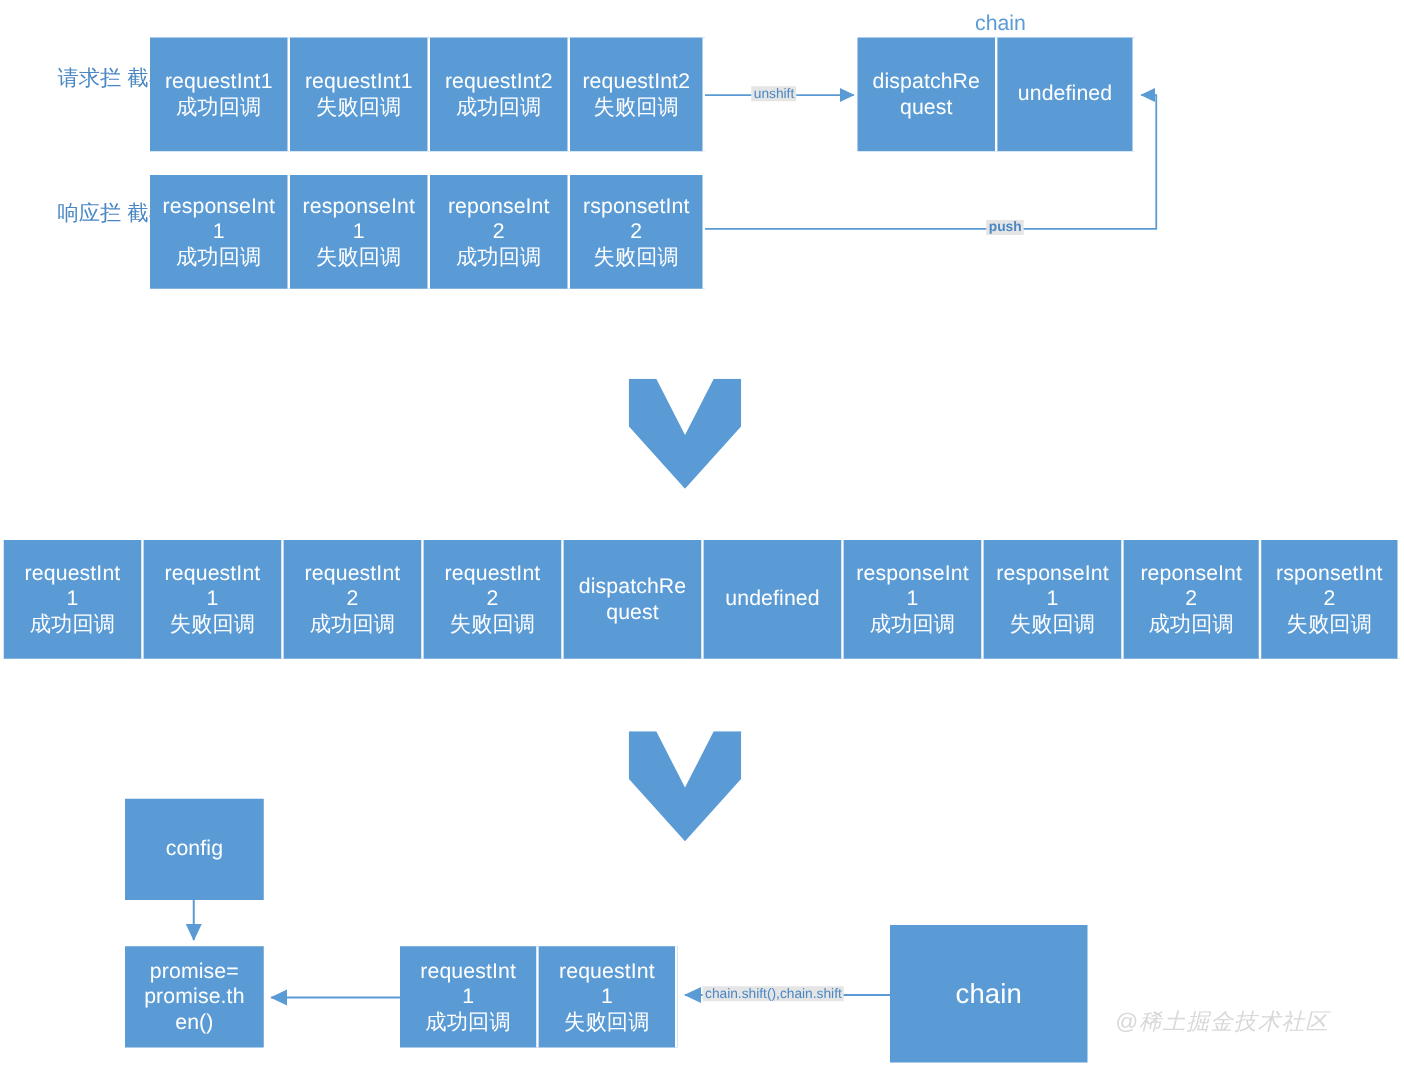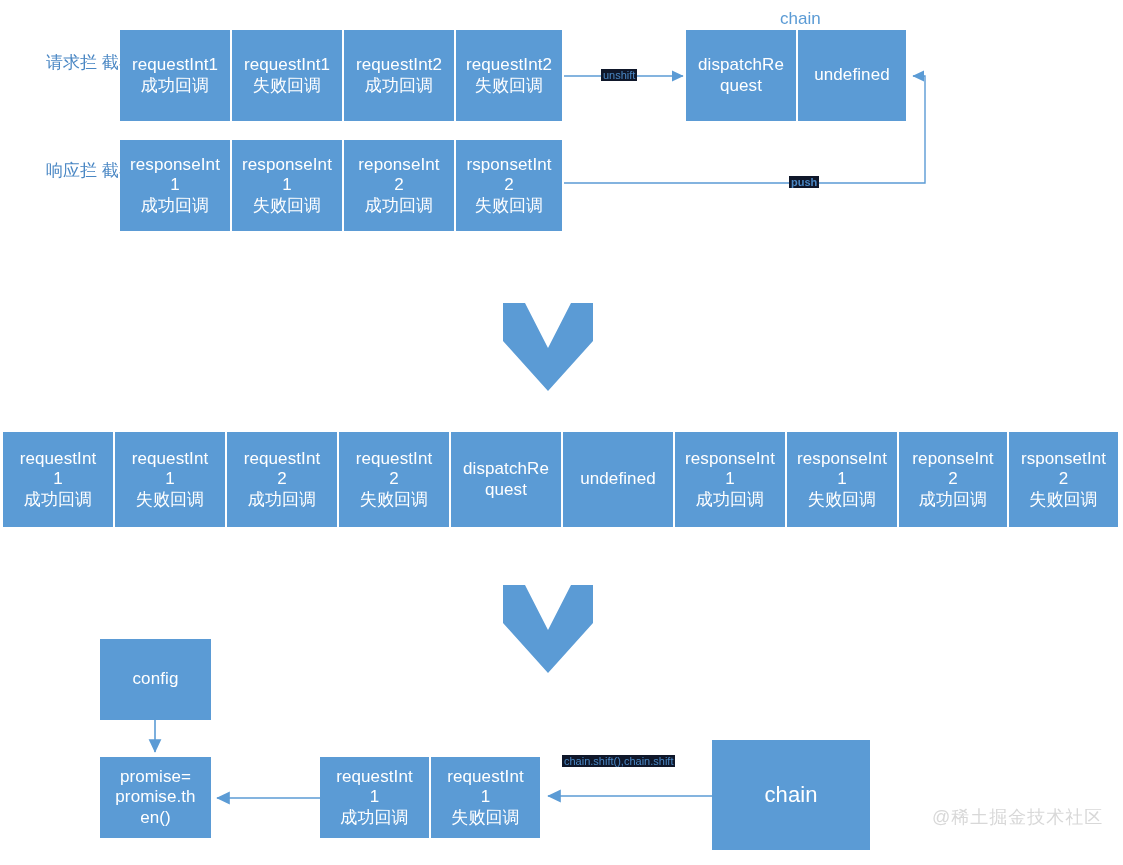--- a/index.html
+++ b/index.html
@@ -48,21 +48,21 @@
   .caption {
     position: absolute;
     color: #5B9BD5;
     font-size: 17px;
     white-space: nowrap;
   }
   .edgelabel {
     position: absolute;
     color: #4A87C4;
     font-size: 11px;
-    background: #0f172a;
+    background: #e5e5e5;
     padding: 0 2px;
     white-space: nowrap;
   }
   .watermark {
     position: absolute;
     color: #D8D8D8;
     font-size: 18px;
     white-space: nowrap;
     letter-spacing: 1px;
   }
@@ -234,17 +234,17 @@
   <div class="box cell" style="left:431px; top:757px; width:111px; height:81px;">
     <span class="ln">requestInt</span>
     <span class="ln">1</span>
     <span class="ln">失败回调</span>
   </div>
 
   <div class="box" style="left:712px; top:740px; width:158px; height:110px; font-size:22px;">
     <span class="ln">chain</span>
   </div>
 
-  <div class="edgelabel" style="left:562px; top:755px;">chain.shift(),chain.shift</div>
-
-  <div class="watermark" style="left:932px; top:805px;">@稀土掘金技术社区</div>
+  <div class="edgelabel" style="left:562px; top:789px;">chain.shift(),chain.shift</div>
+
+  <div class="watermark" style="left:892px; top:805px;font-style:italic;">@稀土掘金技术社区</div>
 
 </div>
 
 </body></html>

